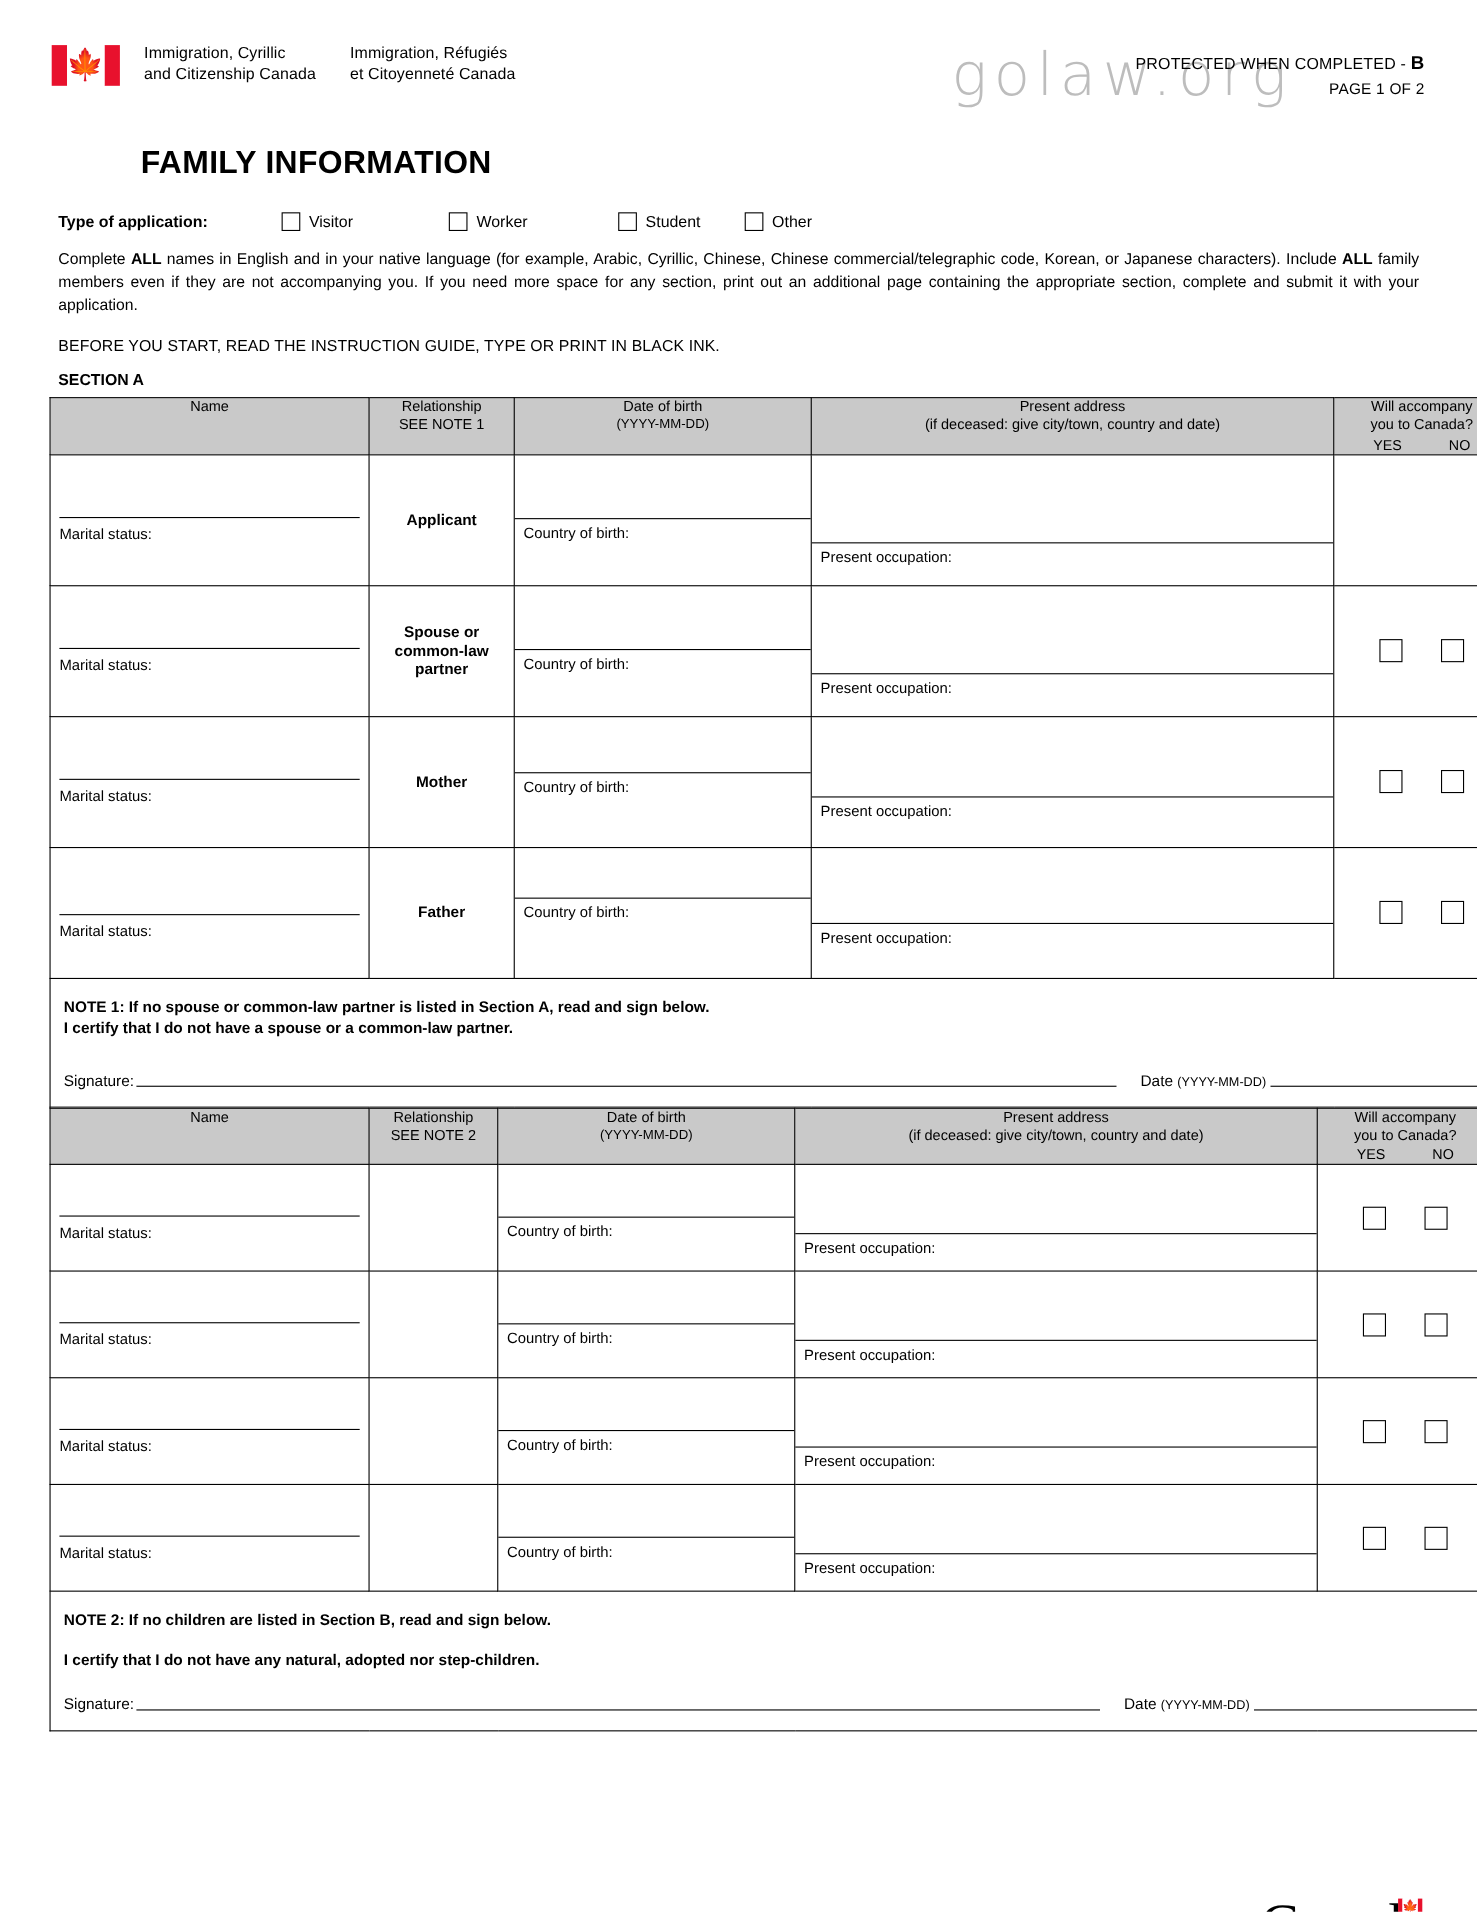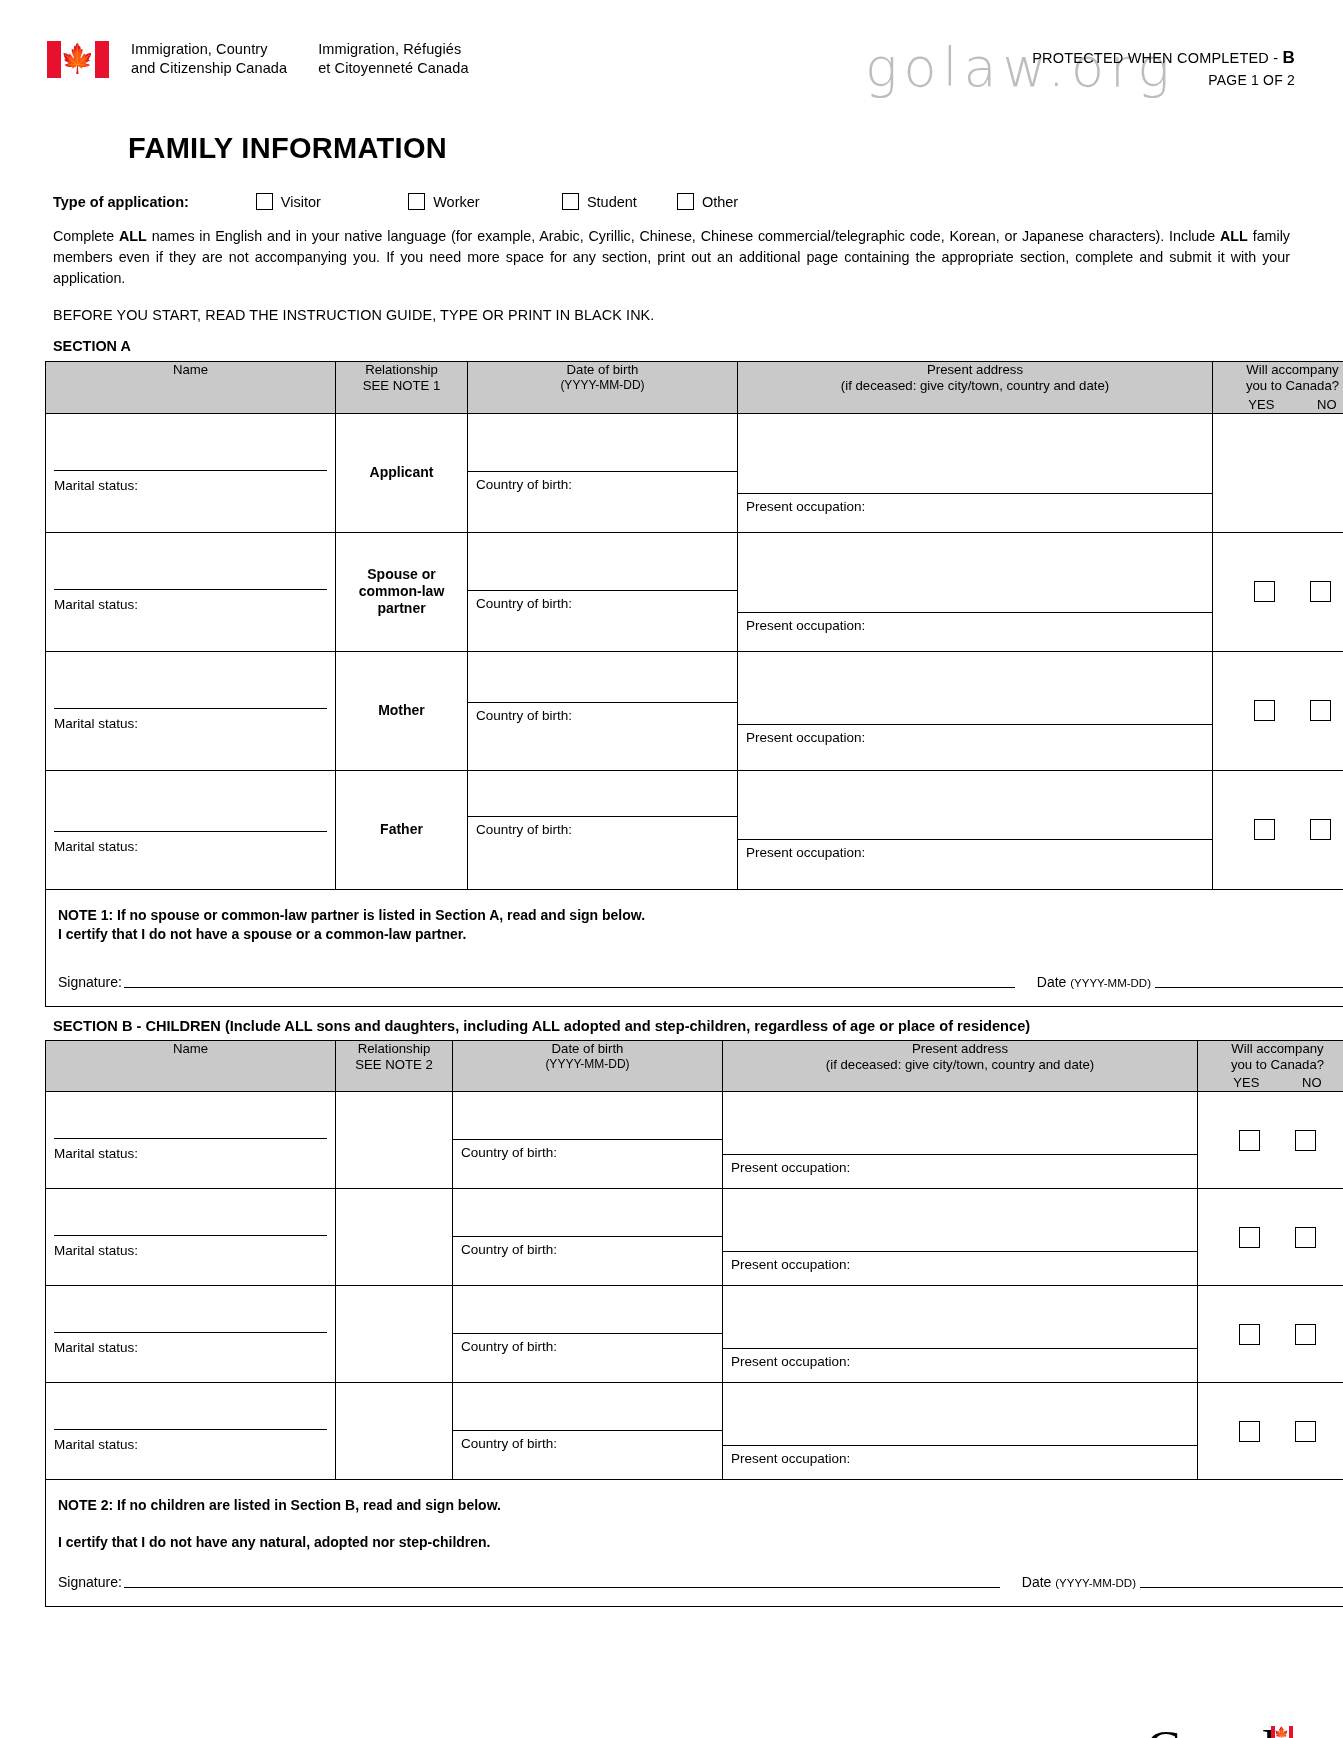--- a/index.html
+++ b/index.html
@@ -132,21 +132,21 @@
     <div class="flag">
       <div class="bar"></div>
       <div class="mid">
           <span class="leaf">🍁</span>
         </div>
       <div class="bar"></div>
     </div>
 
     <div class="wordmark">
       <div class="col">
-        <div>Immigration, Country</div>
+        <div>Immigration, Cyrillic</div>
         <div>and Citizenship Canada</div>
       </div>
       <div class="col">
         <div>Immigration, Réfugiés</div>
         <div>et Citoyenneté Canada</div>
       </div>
     </div>
 
     <div class="watermark">golaw.org</div>
 
@@ -349,23 +349,20 @@
             <span class="rule"></span>
             <span class="datelab"><span>Date</span> <span class="small">(YYYY-MM-DD)</span></span>
             <span class="rule2"></span>
           </div>
         </div>
       </td>
     </tr>
   </tbody>
     </table>
 
-  <div class="sectlabel sectlabel-b">
-    <span class="bld">SECTION B - CHILDREN</span><span> (Include </span><span class="bld">ALL</span><span> sons and daughters, including </span><span class="bld">ALL</span><span> adopted and step-children, regardless of age or place of residence)</span>
-  </div>
 
   <table class="form b">
     <colgroup>
       <col class="c-name">
         <col style="width:117px">
         <col class="c-dob">
         <col class="c-addr">
         <col class="c-acc">
     </colgroup>
     <tbody>

